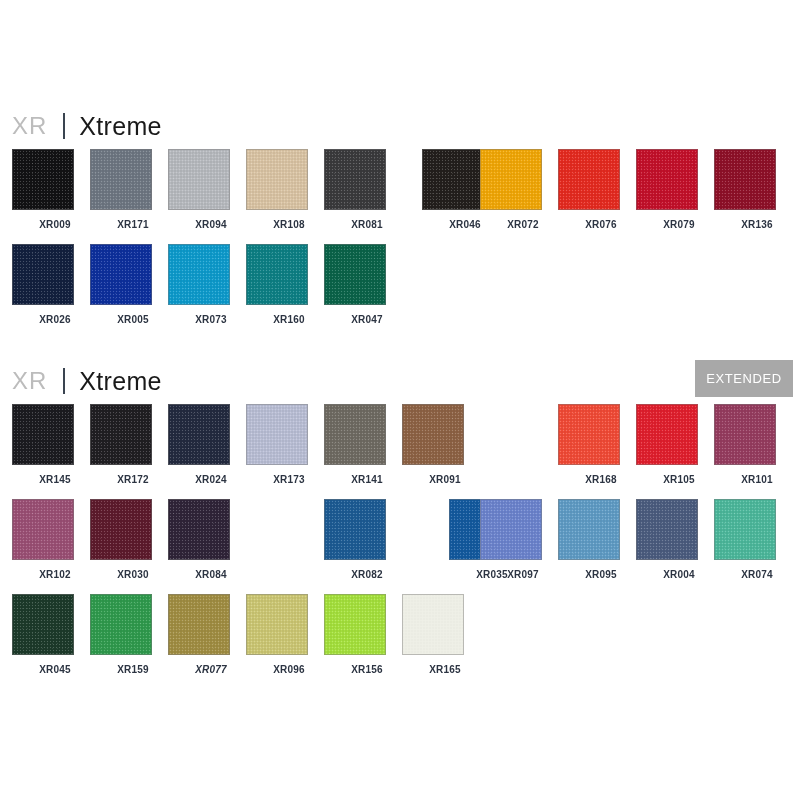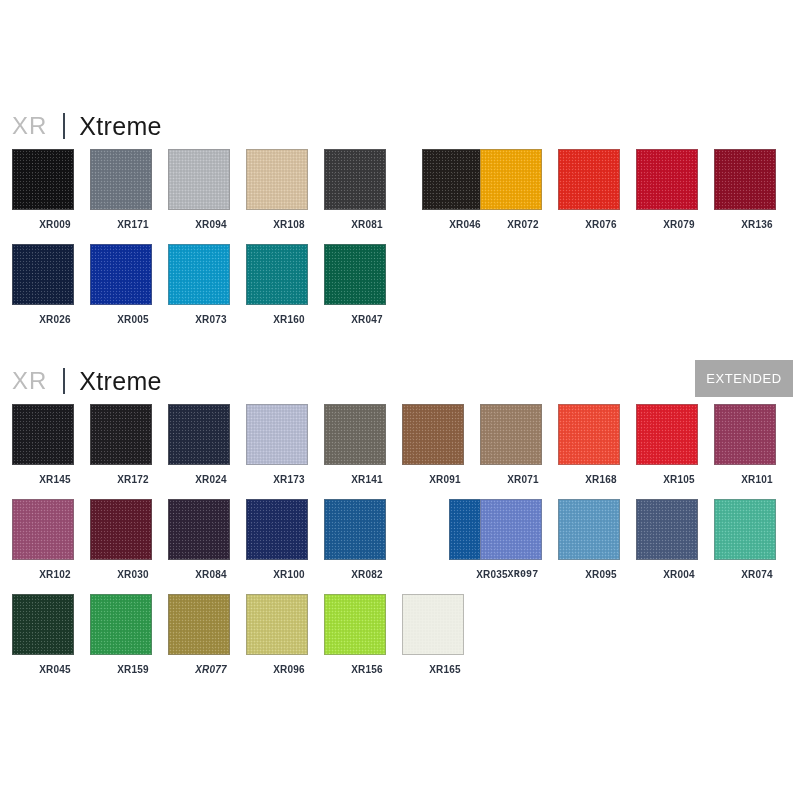--- a/index.html
+++ b/index.html
@@ -215,24 +215,20 @@
               <div class="chip-label">XR173</div>
             </div>
             <div class="cell" style="left: 324px;">
               <div class="chip" style="background-color: rgb(110, 106, 98);"></div>
               <div class="chip-label">XR141</div>
             </div>
             <div class="cell" style="left: 402px;">
               <div class="chip" style="background-color: rgb(141, 98, 68);"></div>
               <div class="chip-label">XR091</div>
             </div>
-            <div class="cell" style="left: 480px;">
-              <div class="chip" style="background-color: rgb(156, 128, 104);"></div>
-              <div class="chip-label">XR071</div>
-            </div>
             <div class="cell" style="left: 558px;">
               <div class="chip" style="background-color: rgb(240, 74, 54);"></div>
               <div class="chip-label">XR168</div>
             </div>
             <div class="cell" style="left: 636px;">
               <div class="chip" style="background-color: rgb(224, 31, 45);"></div>
               <div class="chip-label">XR105</div>
             </div>
             <div class="cell" style="left: 714px;">
               <div class="chip" style="background-color: rgb(149, 60, 95);"></div>
@@ -245,33 +241,29 @@
               <div class="chip-label">XR102</div>
             </div>
             <div class="cell" style="left: 90px;">
               <div class="chip" style="background-color: rgb(93, 26, 44);"></div>
               <div class="chip-label">XR030</div>
             </div>
             <div class="cell" style="left: 168px;">
               <div class="chip" style="background-color: rgb(47, 36, 56);"></div>
               <div class="chip-label">XR084</div>
             </div>
-            <div class="cell" style="left: 246px;">
-              <div class="chip" style="background-color: rgb(29, 44, 99);"></div>
-              <div class="chip-label">XR100</div>
-            </div>
             <div class="cell" style="left: 324px;">
               <div class="chip" style="background-color: rgb(28, 91, 147);"></div>
               <div class="chip-label">XR082</div>
             </div>
             <div class="cell" style="left: 402px; margin-left: 47px;">
               <div class="chip" style="background-color: rgb(19, 89, 158);"></div>
               <div class="chip-label">XR035</div>
             </div>
-            <div class="cell" style="left: 480px; font-family: Liberation Mono, monospace;">
+            <div class="cell" style="left: 480px;">
               <div class="chip" style="background-color: rgb(107, 131, 204);"></div>
               <div class="chip-label">XR097</div>
             </div>
             <div class="cell" style="left: 558px;">
               <div class="chip" style="background-color: rgb(95, 155, 196);"></div>
               <div class="chip-label">XR095</div>
             </div>
             <div class="cell" style="left: 636px;">
               <div class="chip" style="background-color: rgb(75, 92, 126);"></div>
               <div class="chip-label">XR004</div>

